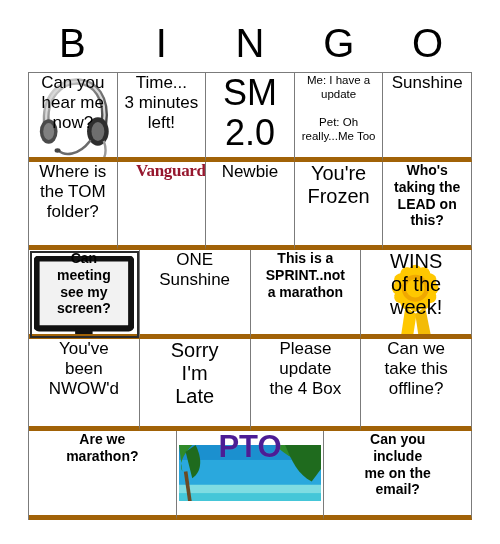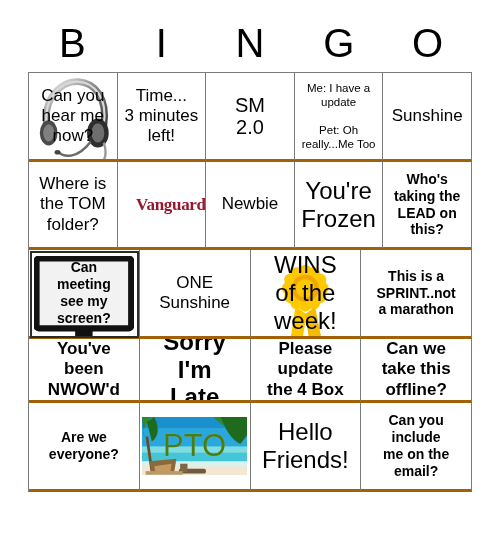--- a/index.html
+++ b/index.html
@@ -51,50 +51,49 @@
   }
   .grid-row {
     display: flex;
     width: 100%;
   }
   .cell {
     flex: 1 1 0;
     width: 88.8px;
     box-sizing: border-box;
     border-right: 1px solid #7b7b7b;
-    border-bottom: 3px solid #a16207;
+    border-bottom: 5px solid #a16207;
     position: relative;
     display: flex;
-    align-items: center;
     justify-content: center;
     text-align: center;
     overflow: hidden;
     background: #ffffff;
   }
   .r1 .cell { height: 89px; }
   .r2 .cell { height: 88px; }
   .r3 .cell { height: 89px; }
-  .r4 .cell { height: 64px; font-weight: bold; }
+  .r4 .cell { height: 92px; }
   .r5 .cell { height: 89px; }
 
   .cell-text {
     position: relative;
     z-index: 3;
     padding: 0 2px;
     line-height: 1.1;
     white-space: pre-line;
     word-break: normal;
   }
 
   
   .fs-xs  .cell-text { font-size: 11.5px; line-height: 1.22; }
   .fs-sm  .cell-text { font-size: 14px;  line-height: 1.2; font-weight: bold; }
   .fs-md  .cell-text { font-size: 17px;  line-height: 1.18; }
-  .fs-lg  .cell-text { font-size: 24px;  line-height: 1.16; }
-  .fs-xl  .cell-text { font-size: 20px;  line-height: 1.12; }
+  .fs-lg  .cell-text { font-size: 20px;  line-height: 1.16; }
+  .fs-xl  .cell-text { font-size: 36px;  line-height: 1.12; }
   .fs-pto .cell-text { font-size: 31px;  line-height: 1.05; }
 
   
   .cell.selected {
     outline: 2px solid #2b2b2b;
     outline-offset: -3px;
   }
 
   
   .vanguard-mark {
@@ -137,22 +136,23 @@
   }
 
   
   .beach-art {
     position: absolute;
     left: 2px; top: 14px; right: 2px; bottom: 14px;
     z-index: 1;
     overflow: hidden;
   }
   .cell.pto .cell-text {
-    color: #4d7c0f;
+    color: #4c1d95;
     text-shadow: 0 0 1px rgba(255,255,255,0.25);
+    font-weight: bold;
   }
 </style>
 </head>
 <body>
 
 <div id="card">
 
   <div class="header-row">
     <div class="header-cell">B</div>
     <div class="header-cell">I</div>
@@ -242,20 +242,25 @@
   </div>
           <span class="cell-text">Can
 meeting
 see my
 screen?</span>
         </div>
         <div class="cell fs-md">
           <span class="cell-text">ONE
 Sunshine</span>
         </div>
+        <div class="cell fs-sm">
+          <span class="cell-text">This is a
+SPRINT..not
+a marathon</span>
+        </div>
         <div class="cell fs-lg ribbon">
           <div class="ribbon-art">
     <svg viewBox="0 0 89 89" preserveAspectRatio="none" aria-hidden="true">
       <g transform="translate(44,31)">
         <g fill="#ffc800">
           <ellipse rx="9" ry="19" transform="rotate(0)"></ellipse>
           <ellipse rx="9" ry="19" transform="rotate(30)"></ellipse>
           <ellipse rx="9" ry="19" transform="rotate(60)"></ellipse>
           <ellipse rx="9" ry="19" transform="rotate(90)"></ellipse>
           <ellipse rx="9" ry="19" transform="rotate(120)"></ellipse>
@@ -265,25 +270,20 @@
         <circle r="7.5" fill="#ffc800"></circle>
       </g>
       <path d="M36 46 L30 86 L41 78 L45 52 Z" fill="#ffc800"></path>
       <path d="M52 46 L60 86 L48 79 L44 52 Z" fill="#f3bb06"></path>
     </svg>
   </div>
           <span class="cell-text">WINS
 of the
 week!</span>
         </div>
-        <div class="cell fs-sm">
-          <span class="cell-text">This is a
-SPRINT..not
-a marathon</span>
-        </div>
       </div>
       <div class="grid-row r4">
         <div class="cell fs-md">
           <span class="cell-text">You've
 been
 NWOW'd</span>
         </div>
         <div class="cell fs-lg">
           <span class="cell-text">Sorry
 I'm
@@ -296,21 +296,21 @@
         </div>
         <div class="cell fs-md">
           <span class="cell-text">Can we
 take this
 offline?</span>
         </div>
       </div>
       <div class="grid-row r5">
         <div class="cell fs-sm">
           <span class="cell-text">Are we
-everyone?</span>
+marathon?</span>
         </div>
         <div class="cell fs-pto pto">
           <div class="beach-art">
     <svg viewBox="0 0 86 60" preserveAspectRatio="none" aria-hidden="true">
       <rect x="0" y="0" width="86" height="26" fill="#2aa8dd"></rect>
       <rect x="0" y="0" width="86" height="9" fill="#1b90cf"></rect>
       <rect x="0" y="24" width="86" height="14" fill="#45c6d8"></rect>
       <rect x="0" y="24" width="86" height="5" fill="#7fdce2"></rect>
       <rect x="0" y="36" width="86" height="6" fill="#d8f2f0"></rect>
       <rect x="0" y="40" width="86" height="20" fill="#f2e7d4"></rect>
@@ -329,24 +329,20 @@
       <g fill="#c49a5e">
         <path d="M10 40 L24 38 L23 46 L11 46 Z"></path>
       </g>
       <rect x="30" y="42" width="22" height="4" rx="1.5" fill="#6e5a3c"></rect>
       <rect x="31" y="38" width="6" height="7" fill="#7d6846"></rect>
       <rect x="3" y="44" width="30" height="3" fill="#b99a6c"></rect>
     </svg>
   </div>
           <span class="cell-text">PTO</span>
         </div>
-        <div class="cell fs-lg">
-          <span class="cell-text">Hello
-Friends!</span>
-        </div>
         <div class="cell fs-sm">
           <span class="cell-text">Can you
 include
 me on the
 email?</span>
         </div>
       </div>
     </div>
 
 </div>

